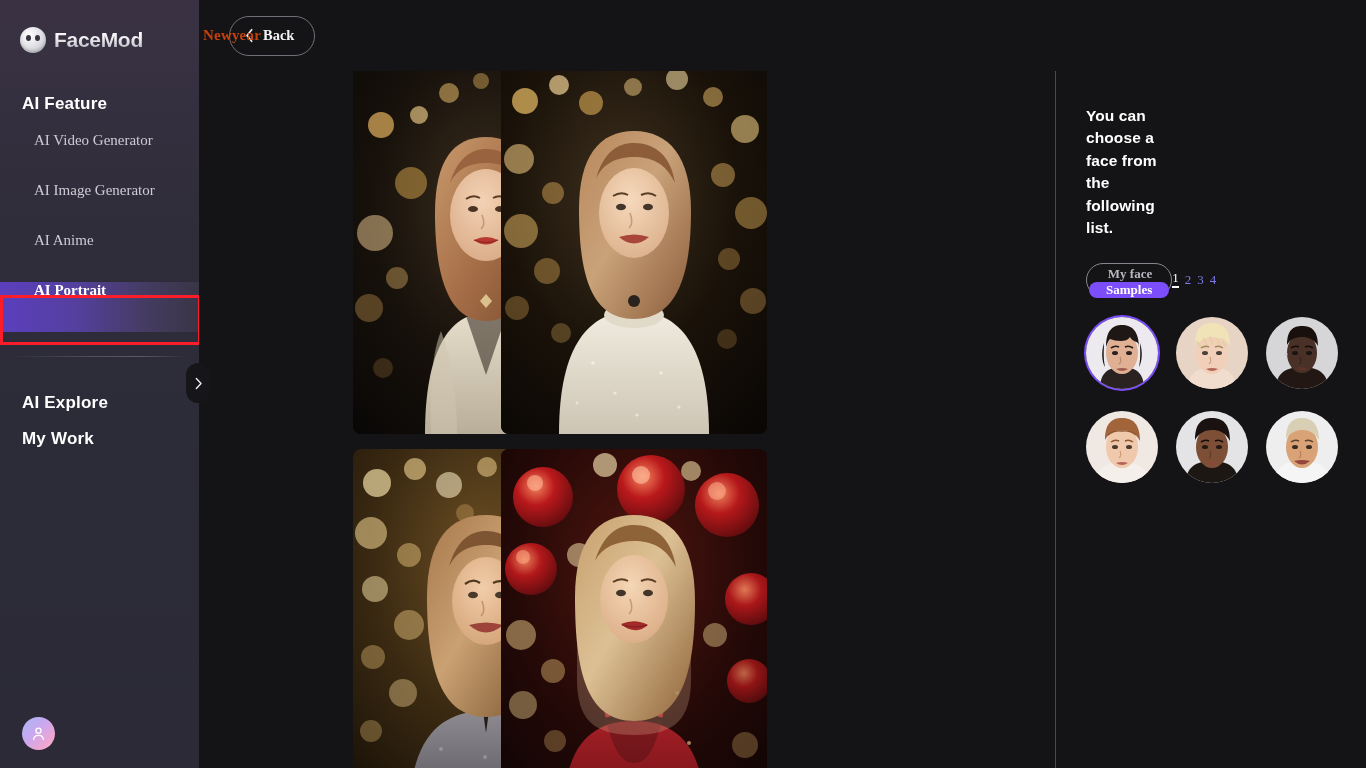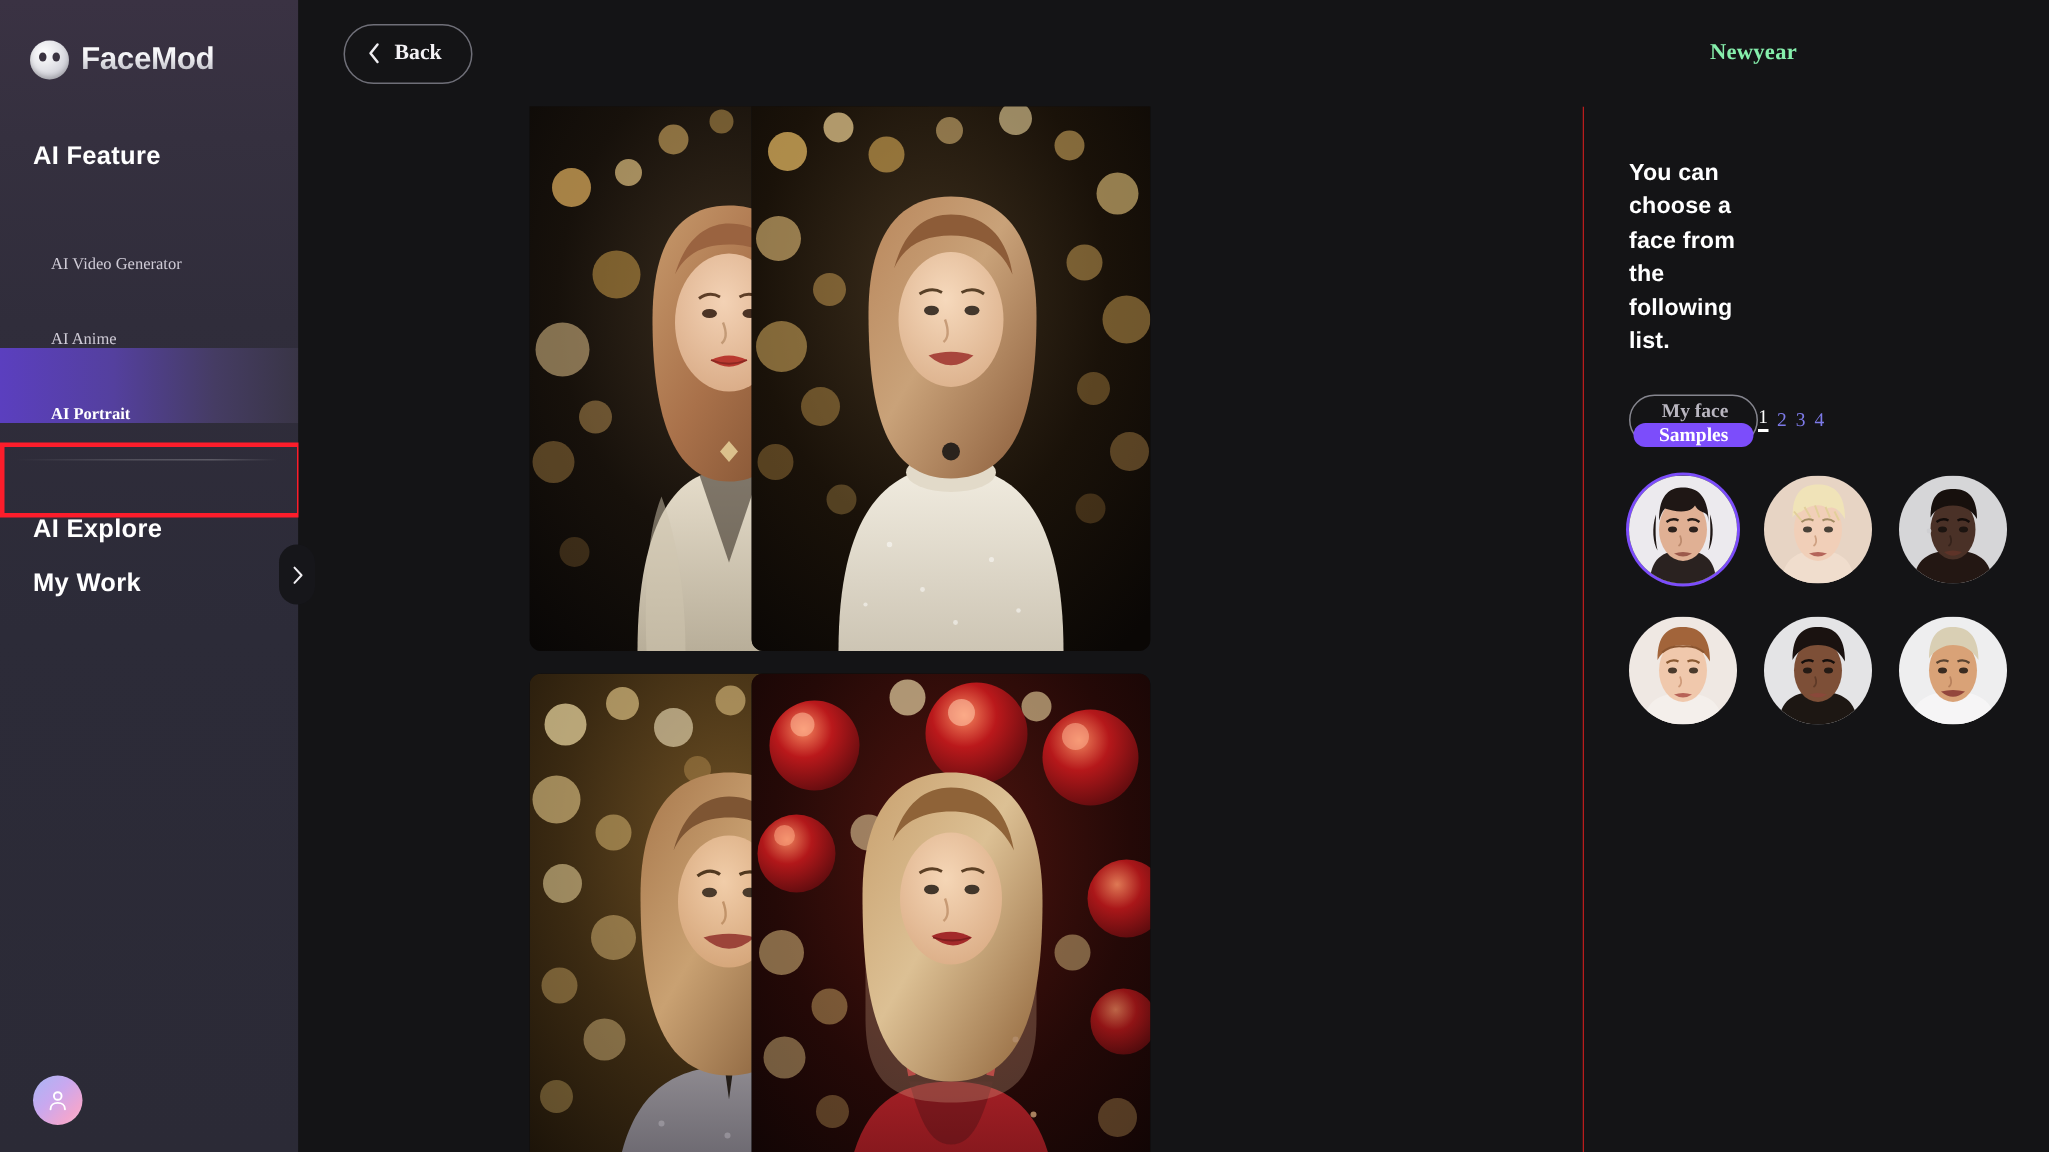--- a/index.html
+++ b/index.html
@@ -73,23 +73,23 @@
   }
   .nav-group-title.feature { margin-top: 36px; }
   .nav-group-title.explore { margin-top: 36px; }
   .nav-group-title.work    { margin-top: 16px; }
 
   .nav-items { margin-top: 18px; }
   .nav-item {
     position: relative;
     height: 50px;
     display: flex;
-    align-items: flex-end;
+    align-items: flex-start;
     padding-left: 34px;
-    font-size: 11px;
+    font-size: 15px;
     color: #cfcbd6;
     font-family: "Liberation Serif", serif;
     cursor: pointer;
   }
   .nav-item.active {
     color: #ffffff;
     font-weight: 700;
     background: linear-gradient(90deg, #5b3fbf 0%, #54409e 38%, #453c63 72%, #393546 100%);
   }
 
@@ -160,23 +160,23 @@
     color: #f4f2f5;
     display: flex; align-items: center; gap: 9px;
     font-family: "Liberation Serif", serif;
     font-size: 14.5px;
     font-weight: 700;
     cursor: pointer;
   }
   .back-btn svg { width: 9px; height: 15px; display: block; }
   .topbar-title {
     position: absolute;
-    left: 16px; right: 0;
-    text-align: right;
-    color: #86efac;
+    left: 4px; right: 0;
+    text-align: left;
+    color: #c2410c;
     font-family: "Liberation Serif", serif;
     font-size: 15px;
     font-weight: 700;
     letter-spacing: .2px;
     pointer-events: none;
   }
 
   .content-row {
     flex: 1 1 auto;
     display: flex;
@@ -326,20 +326,23 @@
     <div class="logo-row">
       <div class="logo-mark"></div>
       <div class="logo-text">FaceMod</div>
     </div>
 
     <div class="nav-group-title feature">AI Feature</div>
 
     <nav class="nav-items">
       <div class="nav-item">
         <span>AI Video Generator</span>
+      </div>
+      <div class="nav-item">
+        <span>AI Image Generator</span>
       </div>
       <div class="nav-item">
         <span>AI Anime</span>
       </div>
       <div class="nav-item active">
         <span>AI Portrait</span>
       </div>
     </nav>
 
     <div class="highlight-box"></div>

